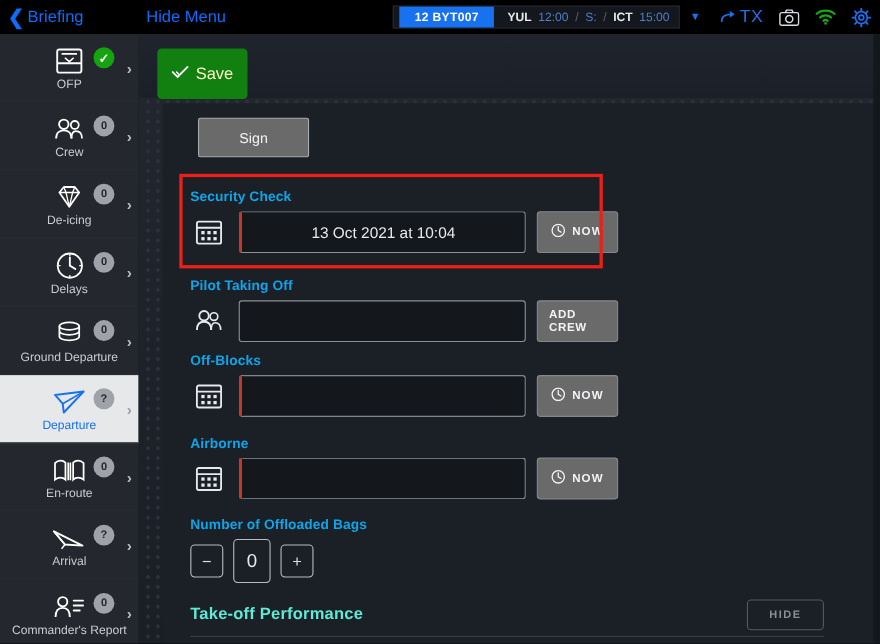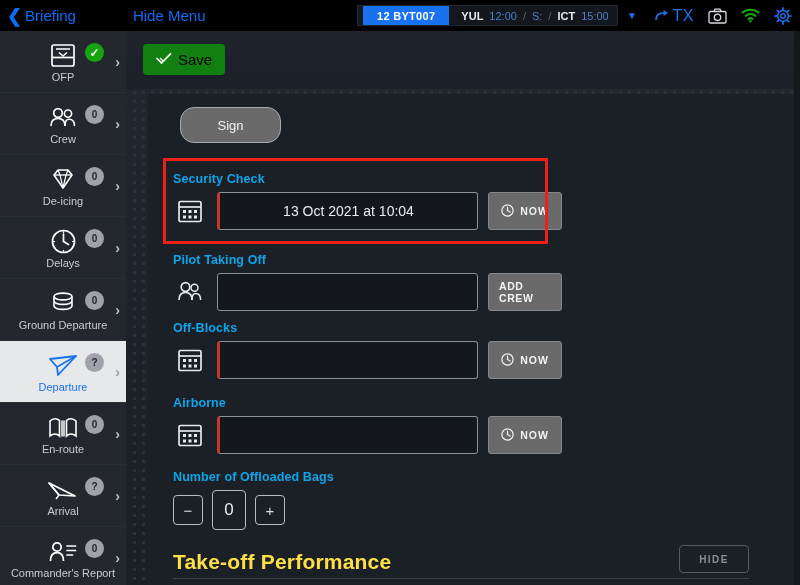--- a/index.html
+++ b/index.html
@@ -94,32 +94,32 @@
     pointer-events: none;
     background-image: radial-gradient(#2c3039 1.6px, transparent 1.7px);
     background-size: 9px 9px;
   }
   .savebar {
     position: absolute; left: 126px; top: 31px; width: 674px; height: 58px;
     background: linear-gradient(#20242c, #1b1f27);
   }
   .save-btn {
     position: absolute; left: 143px; top: 44px;
-    background: #118011; color: #000000;
-    width: 82px; height: 31px; border-radius: 4px;
+    background: #118011; color: #fef9c3;
+    width: 82px; height: 46px; border-radius: 4px;
     display: flex; align-items: center; justify-content: center; gap: 6px;
     font-size: 15px; cursor: pointer;
   }
   .card {
     position: absolute; left: 148px; top: 94px; width: 648px; height: 491px;
     background: #1b1f26; overflow: hidden;
   }
   .sign-btn {
     position: absolute; left: 180px; top: 107px; width: 101px; height: 36px;
-    background: #6a6a6a; border: 1px solid #a8abb0; border-radius: 14px;
+    background: #6a6a6a; border: 1px solid #a8abb0; border-radius: 2px;
     color: #f0f1f3; font-size: 13px;
     display: flex; align-items: center; justify-content: center; cursor: pointer;
   }
 
   .field-group { position: absolute; left: 173px; }
   .fg-label {
     font-size: 12.5px; font-weight: bold; color: #0ea5e9; margin-bottom: 6px;
     letter-spacing: .1px;
   }
   .fg-row { display: flex; align-items: center; gap: 10px; }
@@ -153,21 +153,21 @@
     background: transparent; color: #d9dce0; font-size: 15px;
     display: flex; align-items: center; justify-content: center; cursor: pointer;
   }
   .step-val {
     width: 34px; height: 40px; border: 1px solid #b9bcc1; border-radius: 4px;
     background: transparent; color: #e8eaee; font-size: 17px;
     display: flex; align-items: center; justify-content: center;
   }
   .sec-title {
     position: absolute; left: 173px; top: 550px;
-    font-size: 21px; font-weight: bold; color: #fde047; letter-spacing: .2px;
+    font-size: 15px; font-weight: bold; color: #5eead4; letter-spacing: .2px;
   }
   .hide-btn {
     position: absolute; left: 679px; top: 545px; width: 70px; height: 28px;
     border: 1px solid #565a61; border-radius: 4px;
     color: #8b8f96; font-size: 10px; font-weight: bold; letter-spacing: 1.4px;
     display: flex; align-items: center; justify-content: center; cursor: pointer;
   }
   .sec-rule {
     position: absolute; left: 173px; top: 578px; width: 576px; height: 1px;
     background: #3a3f48;

